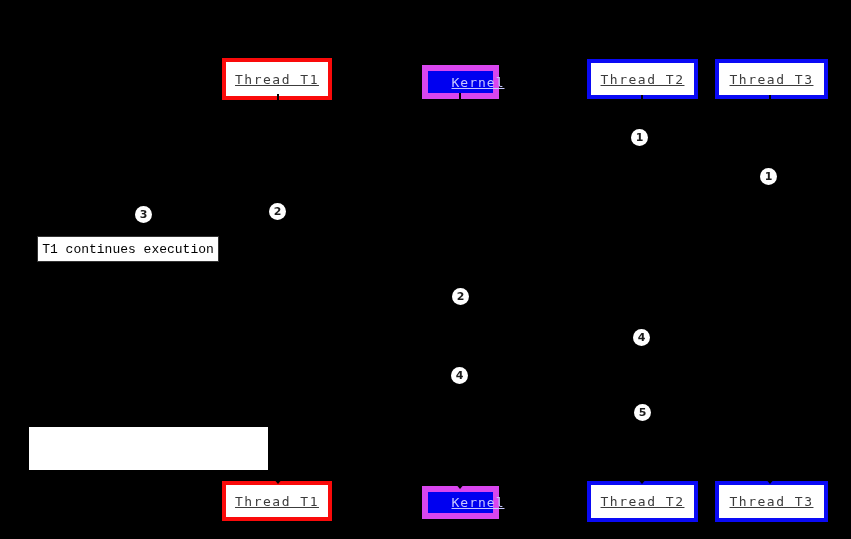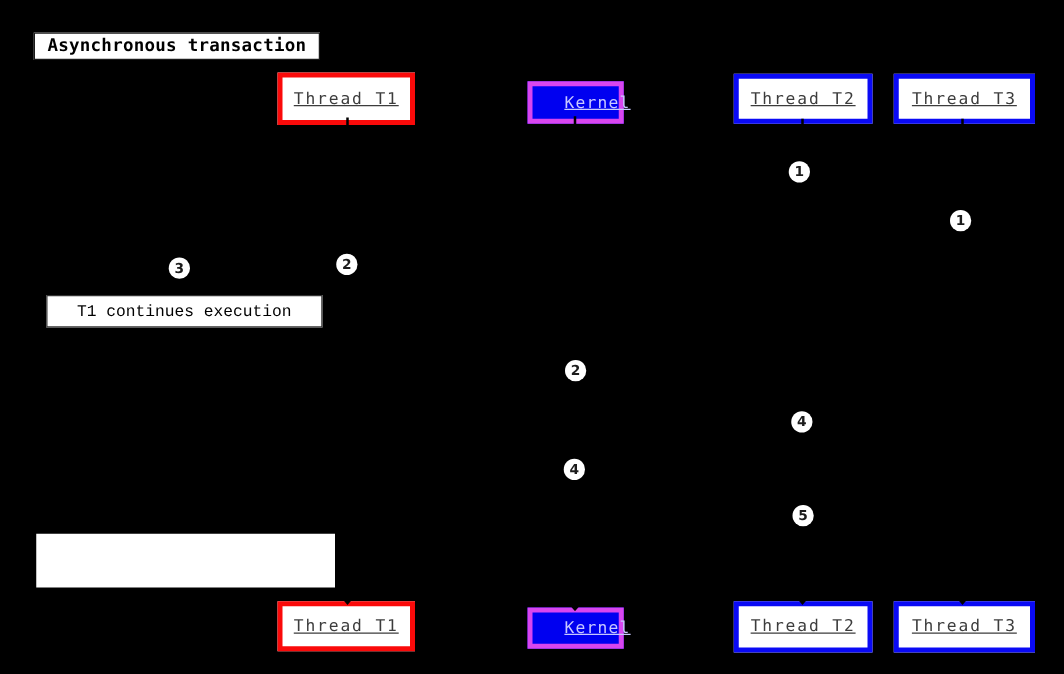--- a/index.html
+++ b/index.html
@@ -26,21 +26,21 @@
     display:flex; align-items:center; justify-content:center;
     font-size:13px; letter-spacing:1.5px;
     color:var(--box-text,#3c3c3c); background:var(--box-fill,#fff);
     z-index:3;
     text-decoration:underline;
   }
   .red    { border:4px solid var(--thread-t1-border,#fa0a0a); }
   .blue   { border:4px solid var(--thread-t2-t3-border,#0a0af5); }
   .kernelbox {
     background:var(--kernel-fill,#0000f0);
-    border:4px solid #d946ef;
+    border:6px solid #d946ef;
     color:var(--kernel-text,#c8c8ff);
     letter-spacing:1px;
     padding-left:35px;
   }
   .top-t1     {left:222px; top:58px;  width:110px; height:42px;}
   .top-kernel {left:422px; top:65px;  width:77px;  height:34px;}
   .top-t2     {left:587px; top:59px;  width:111px; height:40px;}
   .top-t3     {left:715px; top:59px;  width:113px; height:40px;}
   .bot-t1     {left:222px; top:481px; width:110px; height:40px;}
   .bot-kernel {left:422px; top:486px; width:77px;  height:33px;}
@@ -70,34 +70,33 @@
     position:absolute; width:17px; height:17px; border-radius:50%;
     background:#fff; color:#1c1c1c;
     font-family:"DejaVu Sans", sans-serif; font-size:11px; font-weight:bold;
     display:flex; align-items:center; justify-content:center;
     z-index:7;
   }
 
   
   .note { position:absolute; background:var(--box-fill,#fff); box-sizing:border-box; z-index:4; }
   .mid-note {
-    left:37px; top:236px; width:221px; height:26px;
+    left:37px; top:236px; width:182px; height:26px;
     border:1px solid #333;
     font-family:"Liberation Mono", monospace; font-size:13px; color:#000;
     display:flex; align-items:center; justify-content:center;
     white-space:pre;
   }
   .blank-note { left:29px; top:427px; width:239px; height:43px; }
 </style>
 </head>
 <body>
 
 <div class="canvas">
 
-  <div class="title-box">Asynchronous transaction</div>
 
   <div class="lifeline ll-t1"></div>
   <div class="lifeline ll-kernel"></div>
   <div class="lifeline ll-t2"></div>
   <div class="lifeline ll-t3"></div>
 
   <div class="arrowhead ah-t1"></div>
   <div class="arrowhead ah-kernel"></div>
   <div class="arrowhead ah-t2"></div>
   <div class="arrowhead ah-t3"></div>

